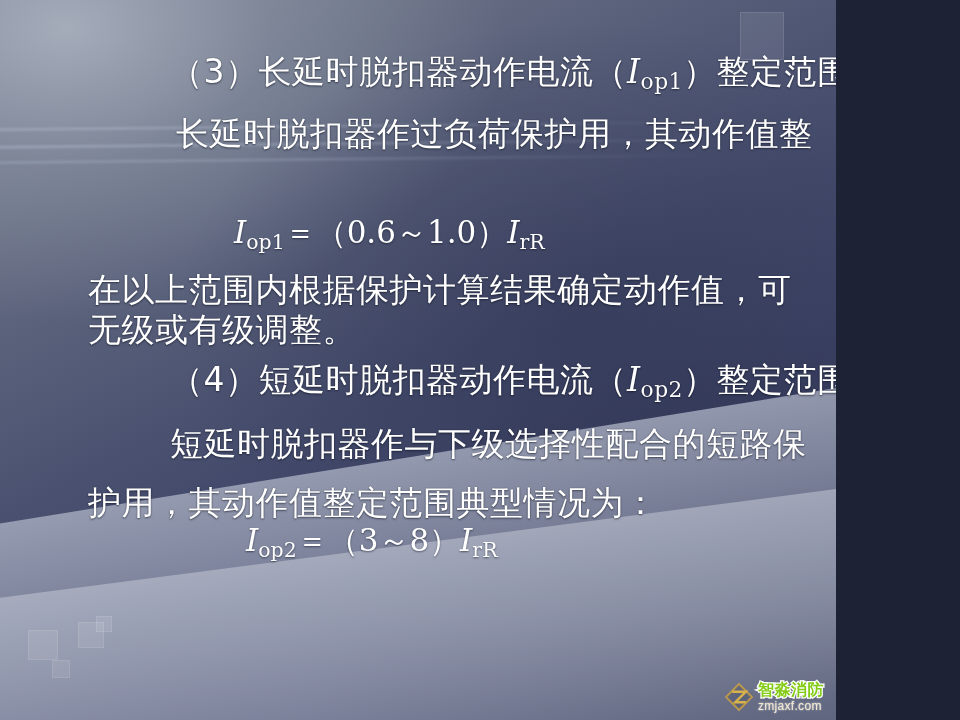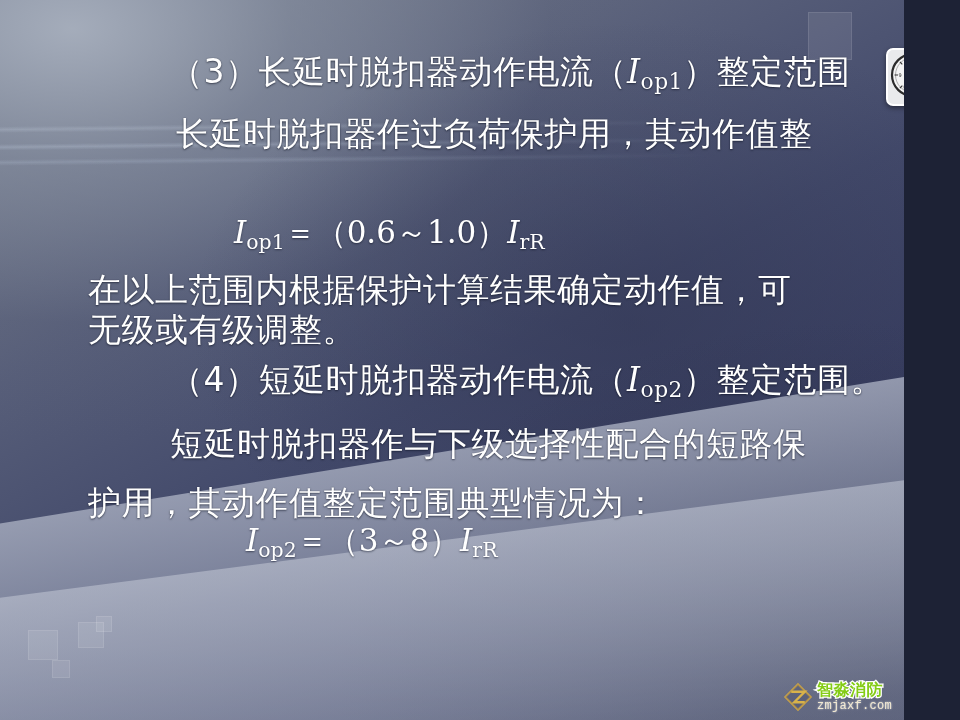--- a/index.html
+++ b/index.html
@@ -6,21 +6,21 @@
   html, body {
     margin: 0;
     padding: 0;
     background: #1d2235;
   }
   body {
     font-family: "DejaVu Sans", "Liberation Sans", sans-serif;
   }
   #slide {
     position: relative;
-    width: 904px;
+    width: 836px;
     height: 720px;
     overflow: hidden;
     background: #4b5268;
   }
 
   
   .bg-base {
     position: absolute;
     inset: 0;
     background:
@@ -173,21 +173,21 @@
     -webkit-text-stroke: 2.5px #ffffff;
     paint-order: stroke fill;
     letter-spacing: 0.5px;
   }
   .wm-url {
     font-size: 12px;
     color: #f2e9d2;
     letter-spacing: 0.3px;
     margin-top: 2px;
     text-shadow: 0 0 2px rgba(255,255,255,0.8);
-    font-family: Liberation Mono, monospace;
+    font-family: Liberation Sans, sans-serif;
   }
 </style>
 </head>
 <body>
 
 <div id="slide">
 
   <div class="bg-base"></div>
   <div class="bg-darkwash"></div>
   <div class="bg-streaks"></div>

